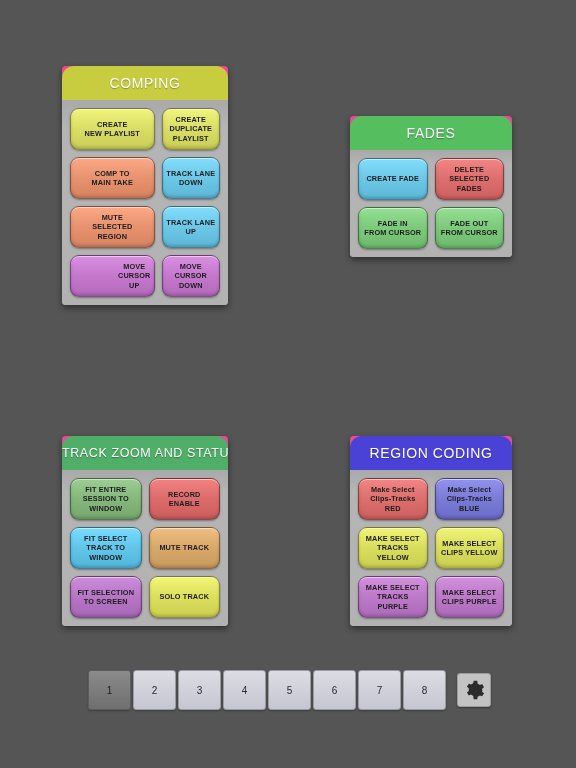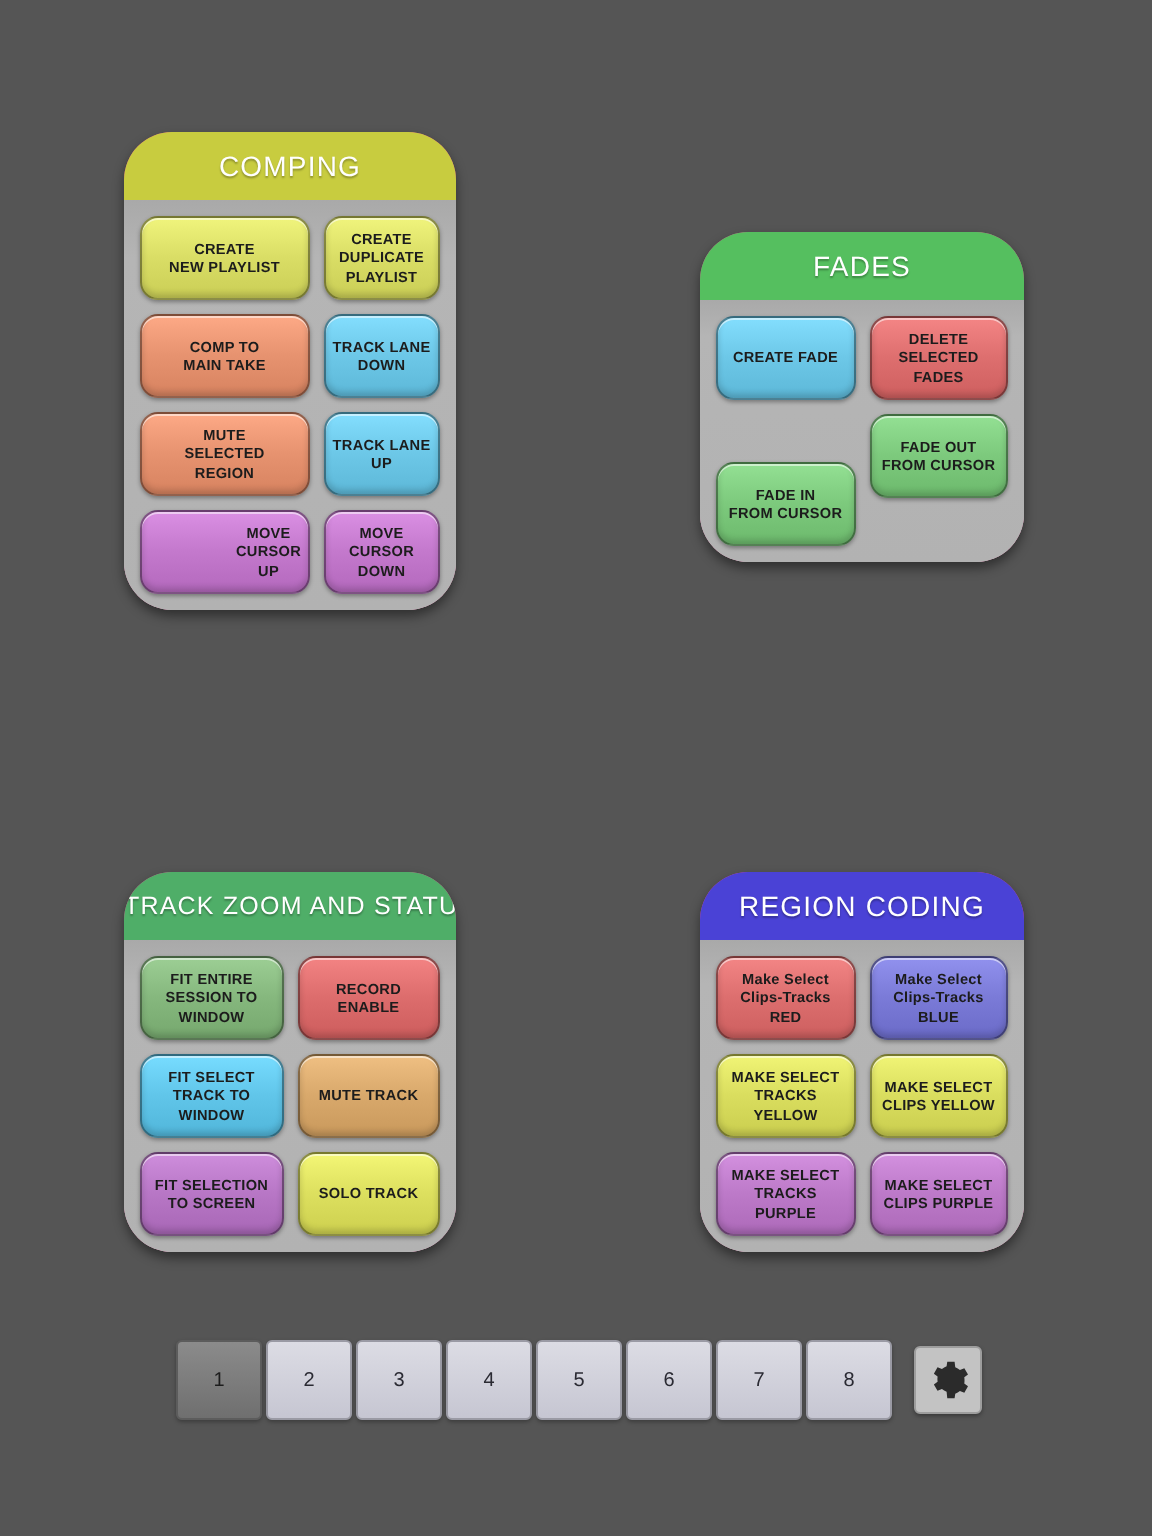--- a/index.html
+++ b/index.html
@@ -15,21 +15,21 @@
   #stage {
     position: relative;
     width: 576px;
     height: 768px;
     background: #555555;
   }
 
   
   .panel {
     position: absolute;
-    border-radius: 24px;
+    border-radius: 4px;
     background: #ec4899;
     box-shadow: 0 3px 6px rgba(0,0,0,0.45);
     overflow: hidden;
   }
 
   .panel-header {
     height: 34px;
     line-height: 34px;
     text-align: center;
     color: #ffffff;
@@ -154,21 +154,21 @@
     </div>
     <div class="panel" style="left: 350px; top: 116px; width: 162px;">
       <div class="panel-header" style="background: rgb(85, 191, 95);">FADES</div>
       <div class="panel-body">
         <div class="pad" style="background: linear-gradient(rgb(131, 222, 254) 0%, rgb(109, 200, 232) 48%, rgb(93, 184, 216) 100%);">
           <span>CREATE FADE</span>
         </div>
         <div class="pad" style="background: linear-gradient(rgb(244, 133, 133) 0%, rgb(222, 111, 111) 48%, rgb(206, 95, 95) 100%);">
           <span>DELETE<br>SELECTED<br>FADES</span>
         </div>
-        <div class="pad" style="background: linear-gradient(rgb(147, 224, 147) 0%, rgb(125, 202, 125) 48%, rgb(109, 186, 109) 100%); margin-top: 24px;">
+        <div class="pad" style="background: linear-gradient(rgb(147, 224, 147) 0%, rgb(125, 202, 125) 48%, rgb(109, 186, 109) 100%);">
           <span>FADE IN<br>FROM CURSOR</span>
         </div>
         <div class="pad" style="background: linear-gradient(rgb(147, 224, 147) 0%, rgb(125, 202, 125) 48%, rgb(109, 186, 109) 100%);">
           <span>FADE OUT<br>FROM CURSOR</span>
         </div>
       </div>
     </div>
     <div class="panel" style="left: 62px; top: 436px; width: 166px;">
       <div class="panel-header" style="background: rgb(79, 174, 104); font-size: 12.5px;">TRACK ZOOM AND STATUS</div>
       <div class="panel-body">

